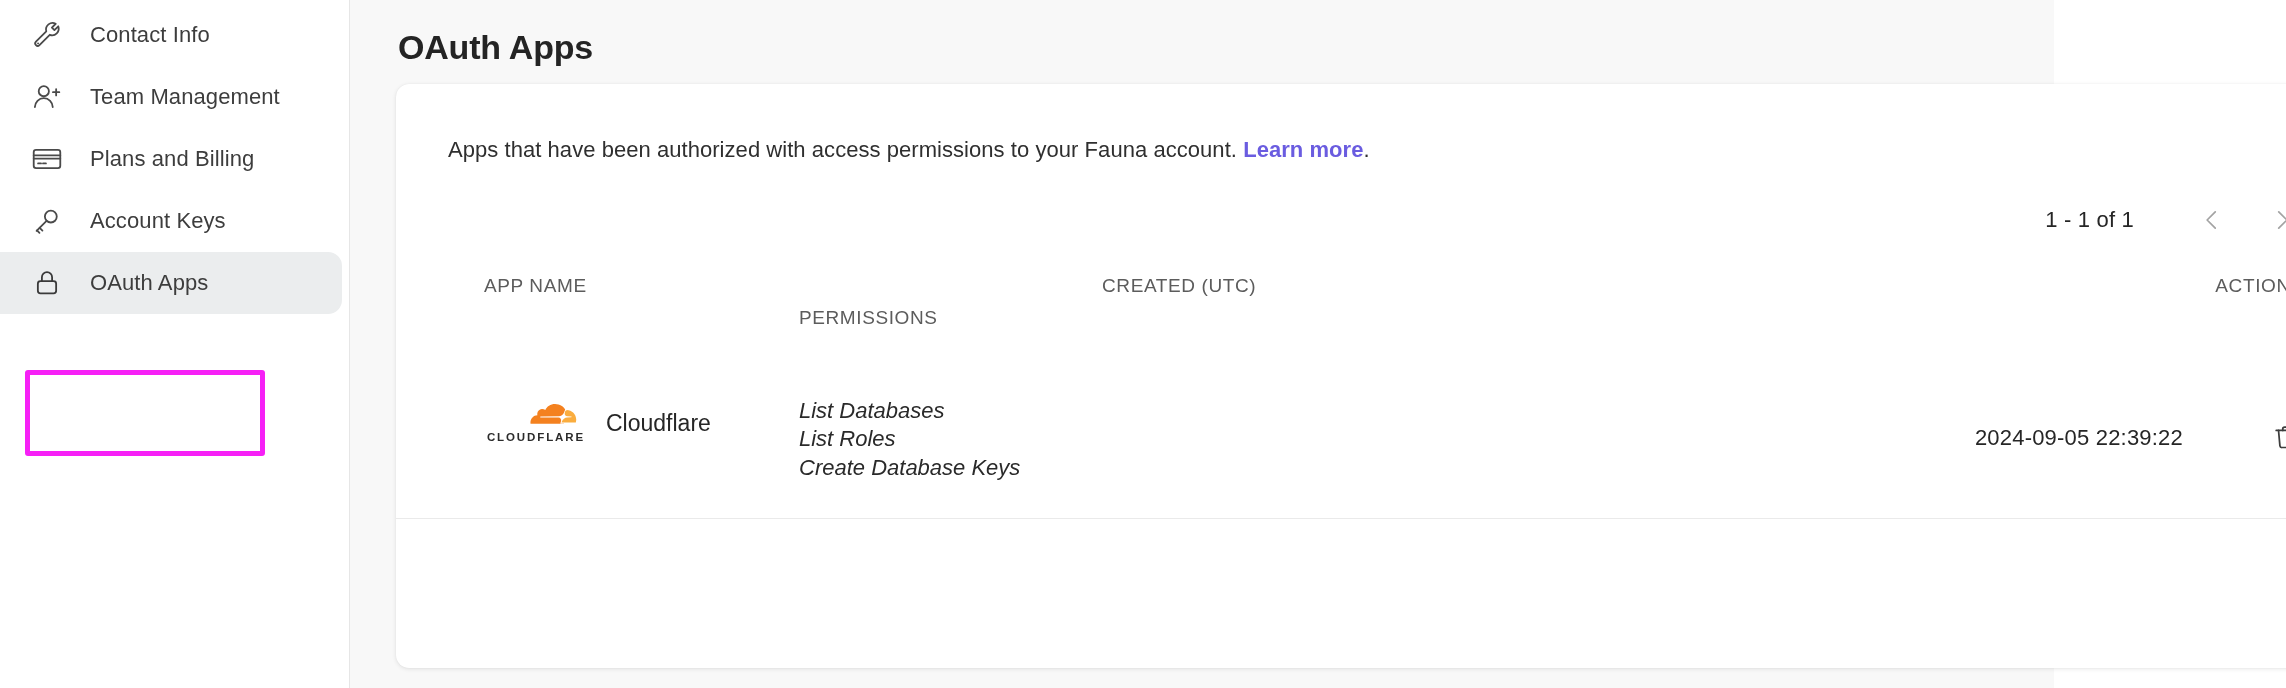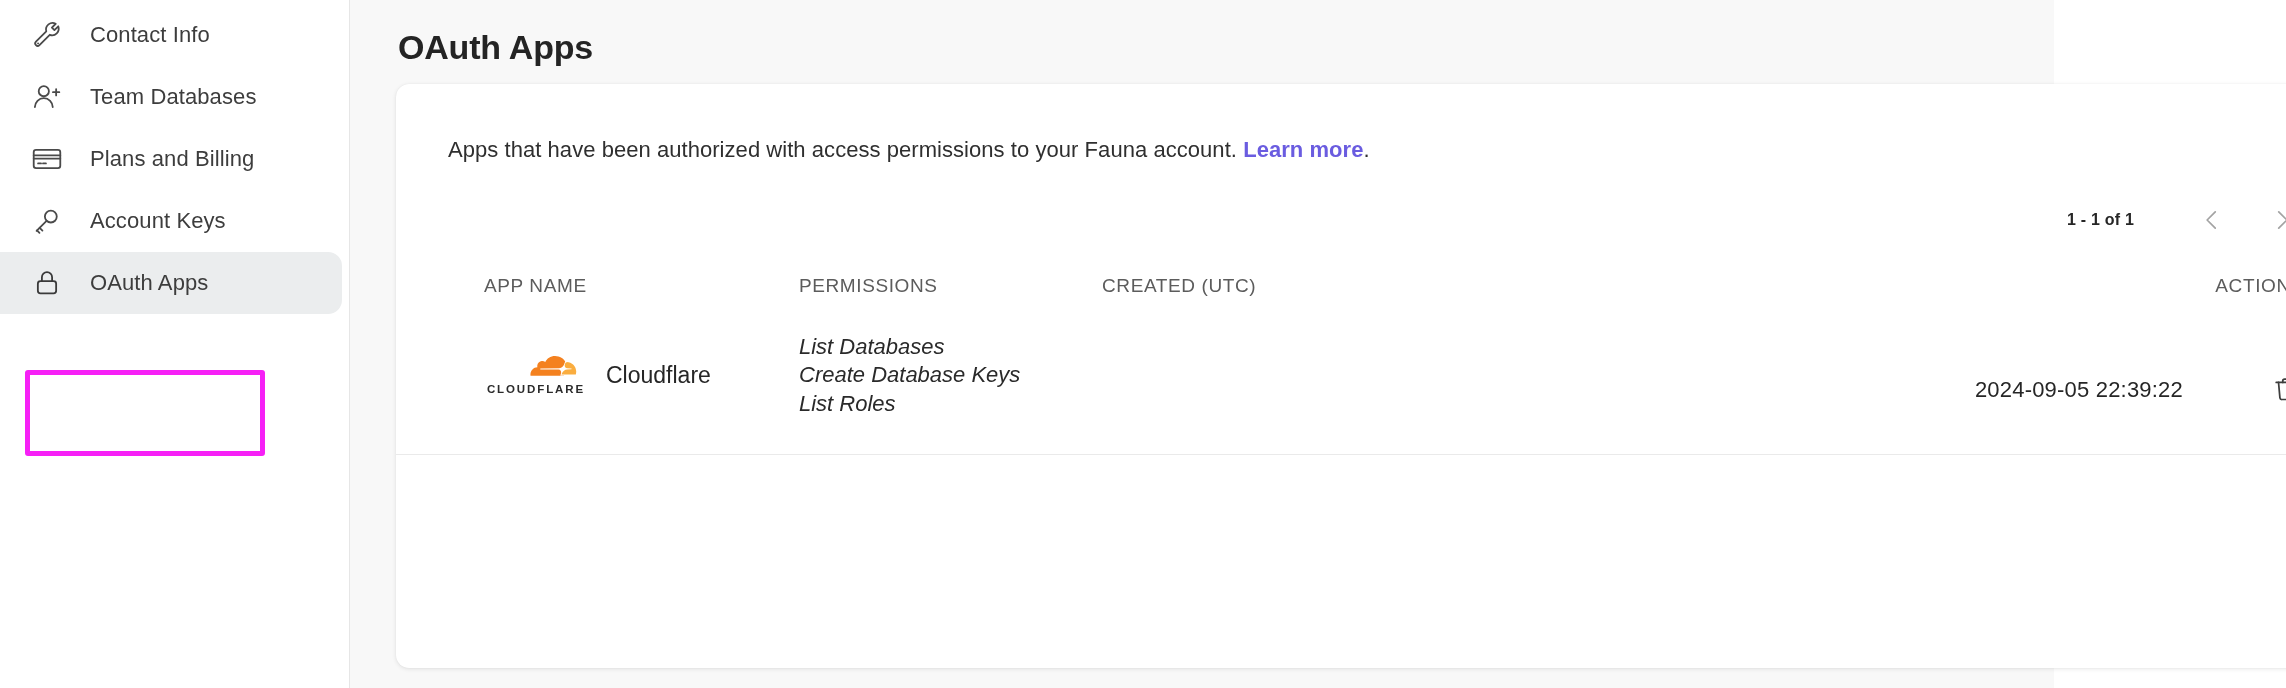--- a/index.html
+++ b/index.html
@@ -130,24 +130,23 @@
   .pagination {
     display: flex;
     align-items: center;
     justify-content: flex-end;
     gap: 0;
     margin: 37px 52px 0 0;
     height: 40px;
   }
 
   .pg-count {
-    font-size: 16px;
+    font-size: 22px;
     color: #262626;
     letter-spacing: 0.2px;
-    font-weight: bold;
   }
 
   .pg-btn {
     width: 52px;
     height: 46px;
     display: flex;
     align-items: center;
     justify-content: center;
     cursor: pointer;
     background: transparent;
@@ -166,21 +165,21 @@
   }
 
   .tbl-row {
     display: flex;
     align-items: flex-start;
     padding-left: 52px;
     padding-right: 52px;
   }
 
   .col-app   { flex: 0 0 315px; margin-left: 36px; }
-  .col-perm  { flex: 0 0 303px; }
+  .col-perm  { flex: 0 0 303px; margin-top: 32px; }
   .col-date  { flex: 1 1 auto; }
   .col-act   { flex: 0 0 125px; text-align: right; }
 
   .tbl-head {
     font-size: 19px;
     color: #5c5c5c;
     letter-spacing: 0.6px;
     padding-bottom: 0;
   }
 
@@ -285,21 +284,21 @@
     </div>
 
     <div class="nav-item">
       <span class="nav-icon">
         <svg viewBox="0 0 32 32" fill="none" stroke="#4a4a4a" stroke-width="1.7" stroke-linecap="round" stroke-linejoin="round">
           <circle cx="13" cy="10.5" r="4.8"></circle>
           <path d="M4.6 25.5a8.4 8.4 0 0116.8 0"></path>
           <path d="M24.6 8.5v6M21.6 11.5h6"></path>
         </svg>
       </span>
-      <span class="nav-label">Team Databases</span>
+      <span class="nav-label">Team Management</span>
     </div>
 
     <div class="nav-item">
       <span class="nav-icon">
         <svg viewBox="0 0 32 32" fill="none" stroke="#4a4a4a" stroke-width="1.7" stroke-linecap="round" stroke-linejoin="round">
           <rect x="3.5" y="7.5" width="25" height="17" rx="2.2"></rect>
           <path d="M3.5 12.6h25M3.5 15.6h25"></path>
           <path d="M7.6 20.2h2.8M12.2 20.2h2.8"></path>
         </svg>
       </span>
@@ -378,22 +377,22 @@
                 </svg>
                 <span class="cf-word">CLOUDFLARE</span>
               </span>
               <span class="app-name">Cloudflare</span>
             </div>
           </div>
 
           <div class="col-perm">
             <div class="perm-list">
               <div>List Databases</div>
+              <div>List Roles</div>
               <div>Create Database Keys</div>
-              <div>List Roles</div>
             </div>
           </div>
 
           <div class="col-date date-cell">2024-09-05 22:39:22</div>
 
           <div class="col-act act-cell">
             <button class="trash-btn">
               <span>
                 <svg viewBox="0 0 24 24" fill="none" stroke="#3d3d3d" stroke-width="1.5" stroke-linecap="round" stroke-linejoin="round">
                   <path d="M3.6 6.4h16.8"></path>

